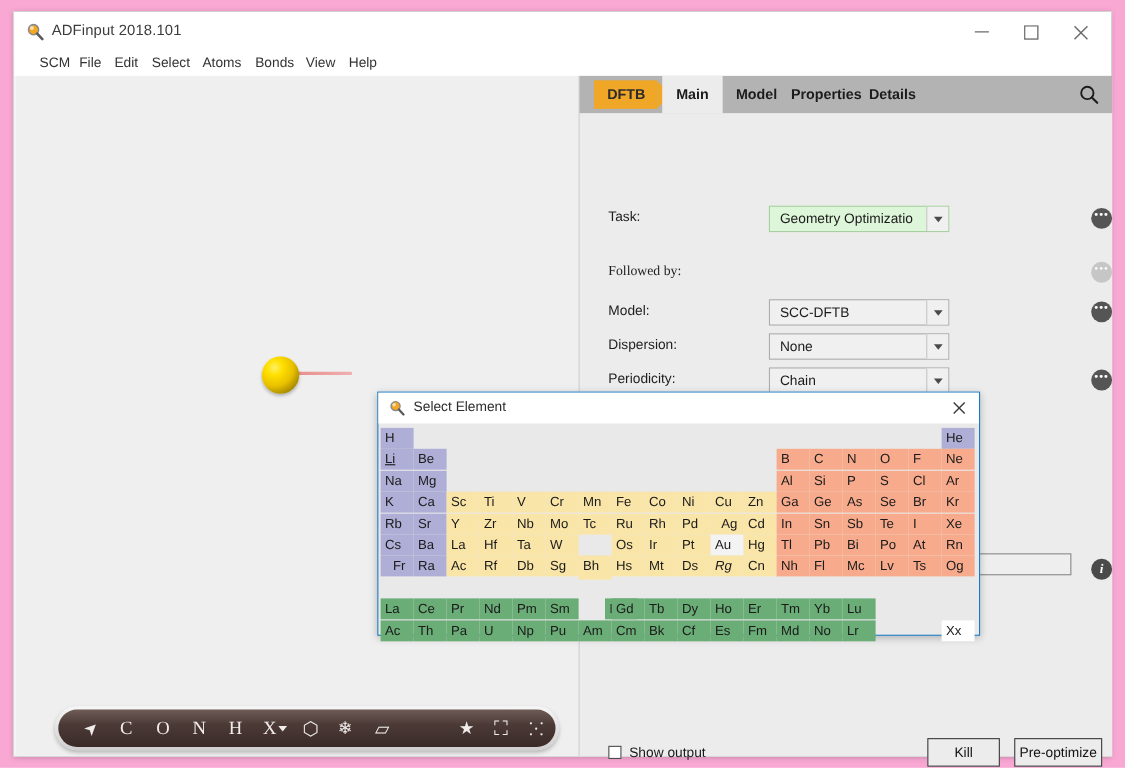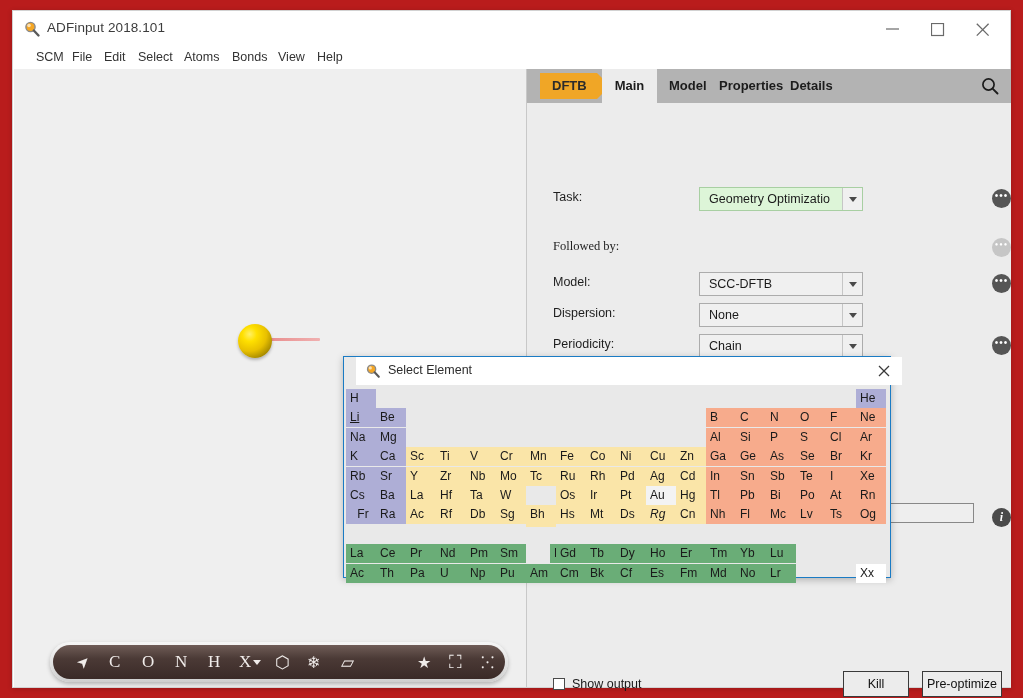--- a/index.html
+++ b/index.html
@@ -6,21 +6,21 @@
   html, body {
     margin: 0; padding: 0;
     width: 1023px; height: 698px;
     background: #ffffff;
     font-family: "Liberation Sans", sans-serif;
     overflow: hidden;
   }
   #app {
     position: absolute; left: 0; top: 0;
     width: 1023px; height: 698px;
-    background: #b91c1c;
+    background: #f9a8d4;
   }
 
   
   .win-frame {
     position: absolute; left: 12px; top: 10px;
     width: 999px; height: 678px;
     background: #ffffff;
     border: 1px solid #d2d2d2;
     box-shadow: 0 1px 5px rgba(0,0,0,0.18);
   }
@@ -224,21 +224,21 @@
 
   
   .dialog {
     position: absolute; left: 330px; top: 345px;
     width: 548px; height: 222px;
     background: #e9e9e9;
     border: 1px solid #1a7bc4;
     box-shadow: 0 2px 7px rgba(0,0,0,0.25);
   }
   .dlg-title {
-    position: absolute; left: 12px; top: 0; width: 100%; height: 28px;
+    position: absolute; left: 0; top: 0; width: 100%; height: 28px;
     background: #ffffff;
   }
   .dlg-icon { position: absolute; left: 9px; top: 6px; width: 16px; height: 16px; }
   .dlg-text {
     position: absolute; left: 32px; top: 6px;
     font-size: 12.5px; color: #2c2c2c;
   }
   .dlg-close {
     position: absolute; right: 6px; top: 4px;
     width: 22px; height: 20px; cursor: default;
@@ -501,21 +501,21 @@
           <div class="pcell s" style="left: 2px; top: 81.6px;">Rb</div>
           <div class="pcell s" style="left: 32px; top: 81.6px;">Sr</div>
           <div class="pcell d" style="left: 62px; top: 81.6px;">Y</div>
           <div class="pcell d" style="left: 92px; top: 81.6px;">Zr</div>
           <div class="pcell d" style="left: 122px; top: 81.6px;">Nb</div>
           <div class="pcell d" style="left: 152px; top: 81.6px;">Mo</div>
           <div class="pcell d" style="left: 182px; top: 81.6px;">Tc</div>
           <div class="pcell d" style="left: 212px; top: 81.6px;">Ru</div>
           <div class="pcell d" style="left: 242px; top: 81.6px;">Rh</div>
           <div class="pcell d" style="left: 272px; top: 81.6px;">Pd</div>
-          <div class="pcell d" style="left: 302px; top: 81.6px;">Ag</div>
+          <div class="pcell d" style="left: 302px; top: 81.6px; text-align: center;">Ag</div>
           <div class="pcell d" style="left: 332px; top: 81.6px;">Cd</div>
           <div class="pcell p" style="left: 362px; top: 81.6px;">In</div>
           <div class="pcell p" style="left: 392px; top: 81.6px;">Sn</div>
           <div class="pcell p" style="left: 422px; top: 81.6px;">Sb</div>
           <div class="pcell p" style="left: 452px; top: 81.6px;">Te</div>
           <div class="pcell p" style="left: 482px; top: 81.6px;">I</div>
           <div class="pcell p" style="left: 512px; top: 81.6px;">Xe</div>
           <div class="pcell s" style="left: 2px; top: 101px;">Cs</div>
           <div class="pcell s" style="left: 32px; top: 101px;">Ba</div>
           <div class="pcell d" style="left: 62px; top: 101px;">La</div>

